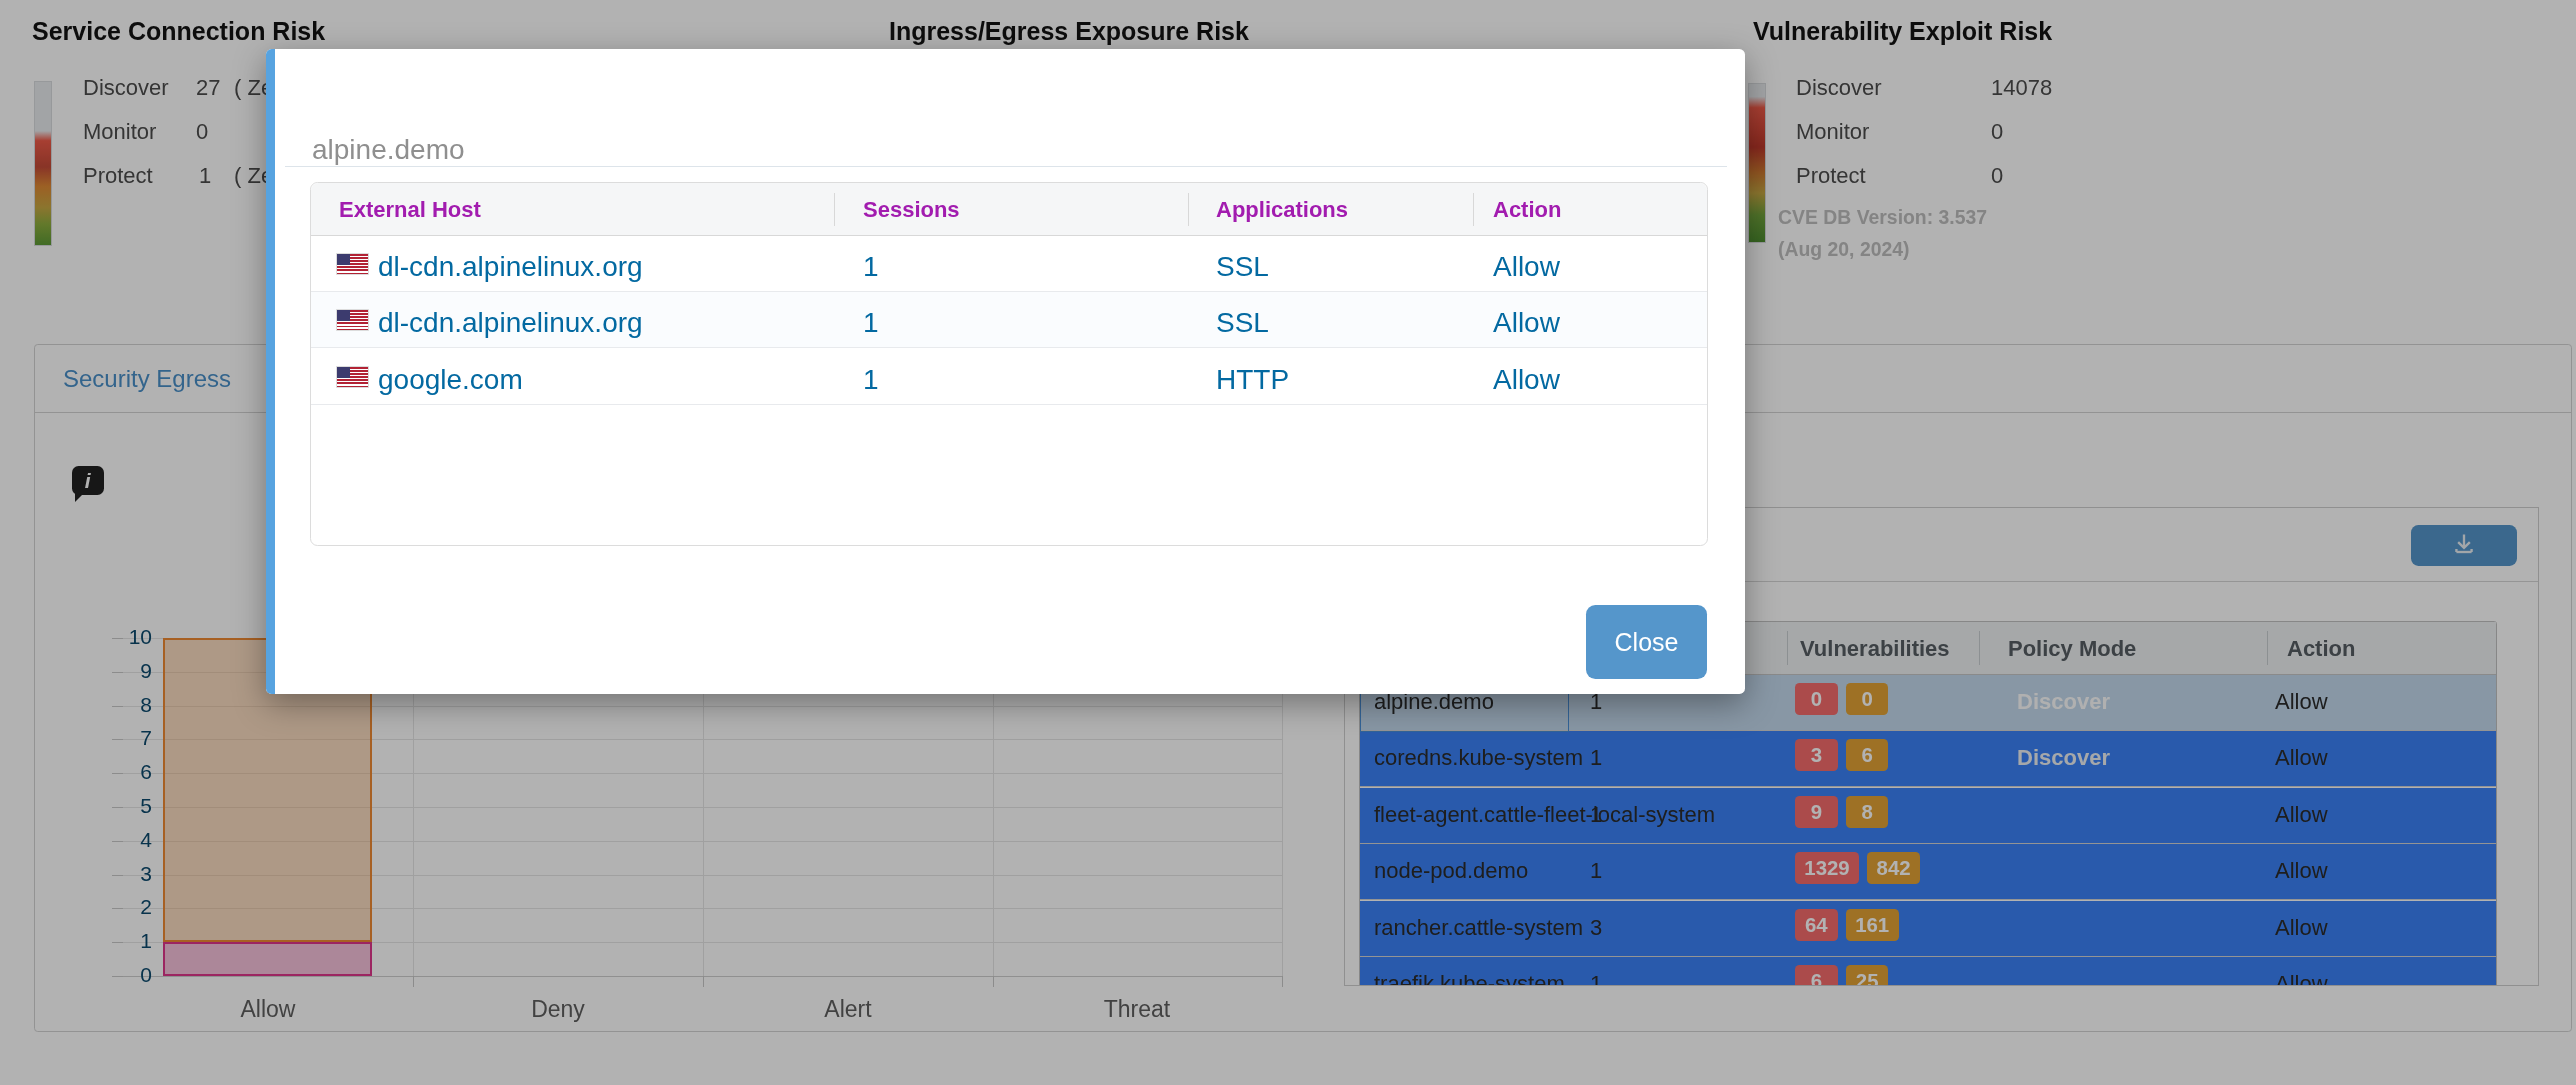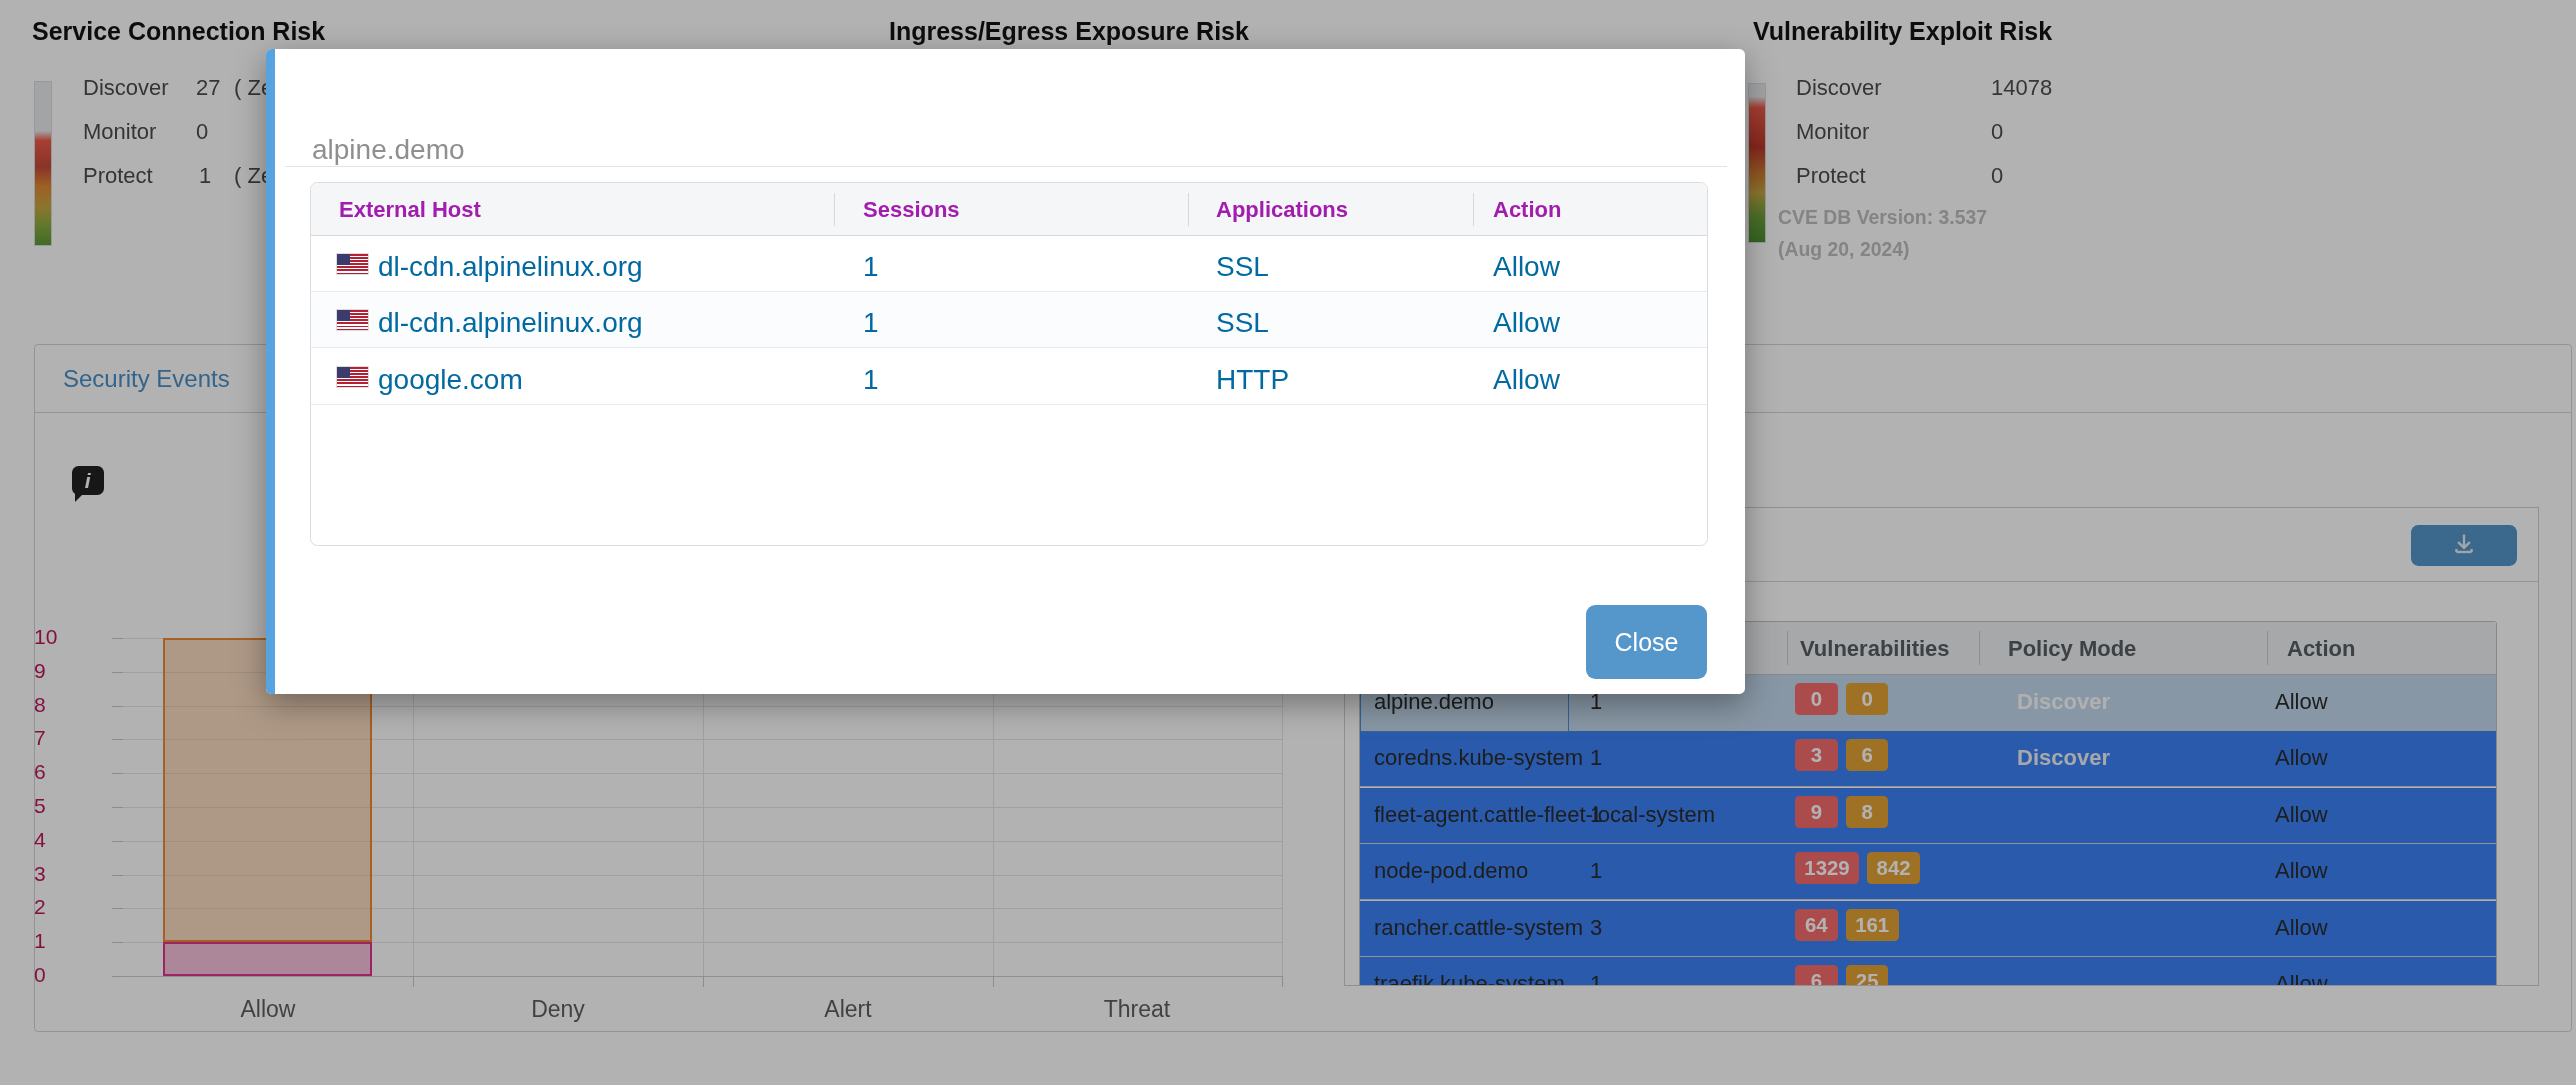--- a/index.html
+++ b/index.html
@@ -24,21 +24,21 @@
   .info-icon{left:72px;top:466px;width:31.5px;height:29px;background:#222;border-radius:6.5px;
     color:#fff;font-size:21px;font-weight:700;font-style:italic;text-align:center;line-height:29px;}
   .info-icon::after{content:"";position:absolute;left:2.8px;top:27px;border-left:9.3px solid #222;
     border-bottom:9.3px solid transparent;}
 
   
   .grid-h{position:absolute;height:0.9px;background:#e6e6e6;}
   .grid-h.zero{background:#cfcfcf;}
   .grid-v{position:absolute;width:0.9px;background:#e6e6e6;}
   .tick{position:absolute;background:#c9c9c9;}
-  .ytick-label{position:absolute;width:74px;font-size:21px;color:#be185d;}
+  .ytick-label{position:absolute;width:74px;text-align:right;font-size:21px;color:#0c4a6e;padding-left:44px;}
   .xcat-label{position:absolute;width:222px;text-align:center;font-size:23px;color:#5f5f5f;}
   .bar-seg{position:absolute;box-sizing:border-box;border:2.8px solid;}
 
   
   .right-card{left:1344px;top:507px;width:1195px;height:479px;background:#fff;
     border:0.9px solid #cfcfcf;box-sizing:border-box;overflow:hidden;}
   .toolbar-divider{position:absolute;left:0;top:73px;width:100%;height:0.9px;background:#d6d6d6;}
   .dl-btn{position:absolute;left:1066px;top:16.7px;width:106px;height:41px;background:#5596cb;
     border:none;border-radius:7.4px;cursor:pointer;display:flex;align-items:center;justify-content:center;}
   .wtable{position:absolute;left:14px;top:113px;width:1138px;height:394px;
@@ -109,21 +109,21 @@
     <span class="abs nw risk-label" style="left:1796px;top:119px;">Monitor</span>
     <span class="abs nw risk-value" style="left:1991px;top:119px;">0</span>
     <span class="abs nw risk-label" style="left:1796px;top:163px;">Protect</span>
     <span class="abs nw risk-value" style="left:1991px;top:163px;">0</span>
     <div class="abs nw cve-note" style="left:1778px;top:206px;">CVE DB Version: 3.537</div>
     <div class="abs nw cve-note" style="left:1778px;top:238px;">(Aug 20, 2024)</div>
   </div>
 
   <div class="abs events-panel"></div>
   <div class="abs tabrow"></div>
-  <div class="abs nw tab-label">Security Events</div>
+  <div class="abs nw tab-label">Security Egress</div>
   <div class="abs info-icon">i</div>
 
   <div class="abs" style="left:0;top:0;width:2576px;height:1085px;pointer-events:none;" id="chart-layer">
       <div class="grid-h zero" style="left: 123px; top: 976px; width: 1159px;"></div>
       <div class="tick" style="left: 112px; top: 976px; width: 11px; height: 0.9px;"></div>
       <div class="ytick-label" style="left: 34px; top: 963px;">0</div>
       <div class="grid-h" style="left: 123px; top: 942px; width: 1159px;"></div>
       <div class="tick" style="left: 112px; top: 942px; width: 11px; height: 0.9px;"></div>
       <div class="ytick-label" style="left: 34px; top: 929px;">1</div>
       <div class="grid-h" style="left: 123px; top: 908px; width: 1159px;"></div>

